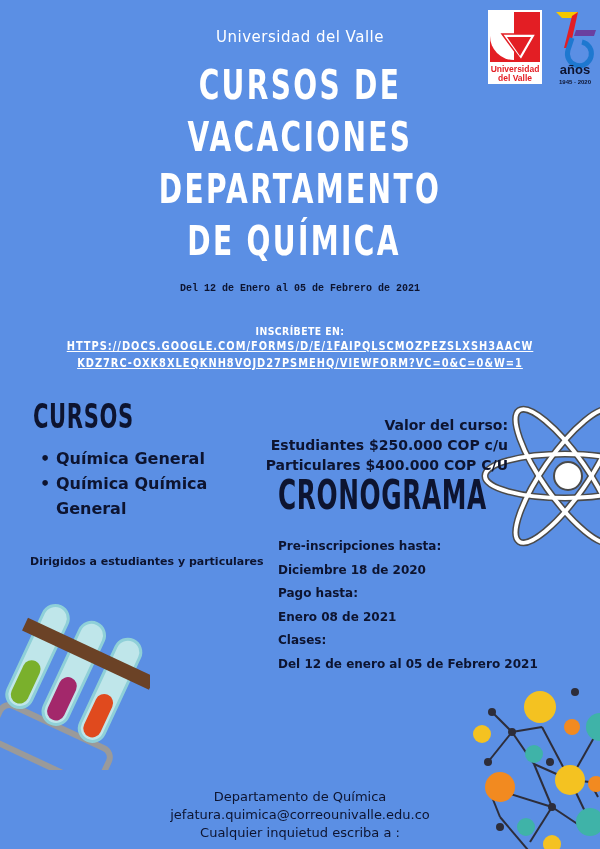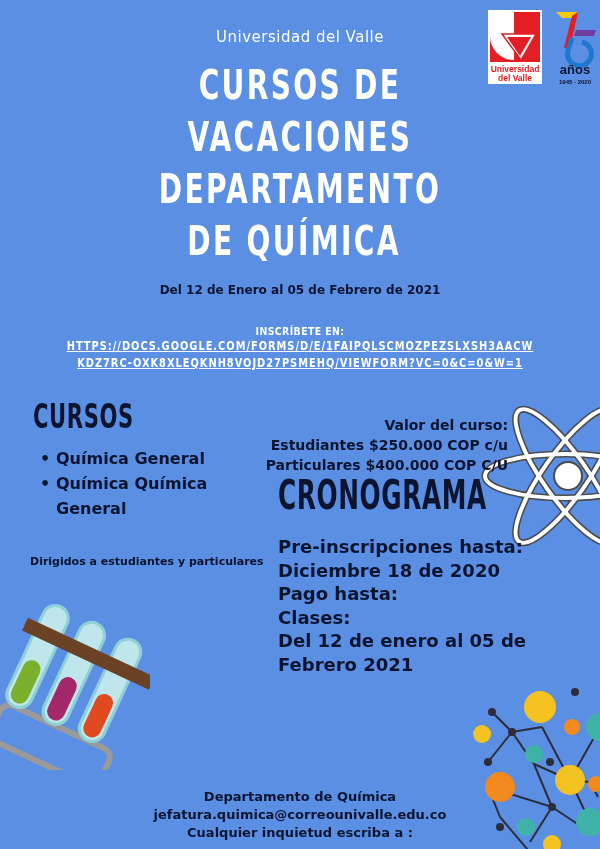--- a/index.html
+++ b/index.html
@@ -6,34 +6,34 @@
   html, body { width: 600px; height: 849px; overflow: hidden; }
   body { background: #5b8fe4; font-family: "DejaVu Sans", sans-serif; position: relative; color: #0d1430; }
   .abs { position: absolute; }
   .center { left: 0; width: 600px; text-align: center; }
   .uni { top: 28px; font-size: 15px; color: #ffffff; letter-spacing: 0.5px; font-family: "DejaVu Sans", sans-serif; }
   .title { font-family: "DejaVu Sans Condensed", "DejaVu Sans", sans-serif; font-weight: bold; color: #ffffff; font-size: 40px; letter-spacing: 3px; line-height: 51px; transform: scaleX(0.78); transform-origin: center; }
   .t1 { top: 60px; }
   .t2 { top: 112px; }
   .t3 { top: 164px; }
   .t4 { top: 216px; left: -6px; }
-  .dates { top: 283px; font-size: 12px; font-weight: bold; color: #0d1430; }
+  .dates { top: 283px; font-size: 10px; font-weight: bold; color: #0d1430; font-family: Liberation Mono, monospace; }
   .insc { top: 325px; font-size: 11px; font-weight: bold; color: #ffffff; letter-spacing: 0.5px; transform: scaleX(0.85); }
   .link { font-size: 12px; font-weight: bold; color: #ffffff; text-decoration: underline; letter-spacing: 1.2px; transform: scaleX(0.82); transform-origin: center; }
   .l1 { top: 339px; }
   .l2 { top: 356px; }
   .cursos-h { left: 33px; top: 396px; font-size: 34px; font-weight: bold; color: #0d1430; transform: scaleX(0.62); transform-origin: left; letter-spacing: 1px; }
   .course-list { left: 38px; top: 446px; font-size: 16px; font-weight: bold; line-height: 25px; list-style: none; }
   .course-list li { position: relative; padding-left: 18px; }
   .course-list li .bullet { position: absolute; left: 2px; top: 0; }
   .dirigidos { left: 30px; top: 531px; font-size: 11px; font-weight: bold; margin-top: 24px; }
   .valor { right: 92px; top: 398px; text-align: right; font-size: 14px; font-weight: bold; line-height: 20px; margin-top: 17px; }
   .crono-h { left: 278px; top: 472px; font-size: 40px; font-weight: bold; color: #0d1430; transform: scaleX(0.62); transform-origin: left; letter-spacing: 1px; }
-  .crono-list { left: 278px; top: 535px; font-size: 18px; font-weight: bold; line-height: 23.5px; }
-  .footer { top: 788px; font-size: 13px; font-weight: bold; line-height: 18px; }
+  .crono-list { left: 278px; top: 535px; font-size: 12px; font-weight: bold; line-height: 23.5px; }
+  .footer { top: 788px; font-size: 13px; font-weight: normal; line-height: 18px; }
   .logo-uv { left: 488px; top: 10px; width: 54px; height: 74px; }
   .logo-75 { left: 552px; top: 8px; width: 46px; height: 80px; }
   .atom { left: 470px; top: 398px; width: 140px; height: 180px; }
   .tubes { left: 0; top: 600px; width: 150px; height: 170px; }
   .molecule { left: 470px; top: 672px; width: 135px; height: 177px; }
 </style>
 </head>
 <body>
 
 <svg class="abs logo-uv" viewBox="0 0 54 74">
@@ -99,20 +99,21 @@
   <div>Valor del curso:</div>
   <div>Estudiantes $250.000 COP c/u</div>
   <div>Particulares $400.000 COP C/U</div>
 </div>
 
 <div class="abs crono-h">CRONOGRAMA</div>
 <div class="abs crono-list">
   <div>Pre-inscripciones hasta:</div>
   <div>Diciembre 18 de 2020</div>
   <div>Pago hasta:</div>
+  <div>Enero 08 de 2021</div>
   <div>Clases:</div>
   <div>Del 12 de enero al 05 de Febrero 2021</div>
 </div>
 
 <svg class="abs tubes" viewBox="0 0 150 170">
   <g transform="rotate(25 75 85)">
     <path d="M30 40 L30 115 L72 115 L72 40" fill="none" stroke="#9a9a9a" stroke-width="0"></path>
     <rect x="18" y="130" width="120" height="40" rx="10" fill="none" stroke="#9a9a9a" stroke-width="6"></rect>
 
     <rect x="16" y="20" width="26" height="110" rx="13" fill="#bfe6ea" stroke="#8fd0d8" stroke-width="3"></rect>

